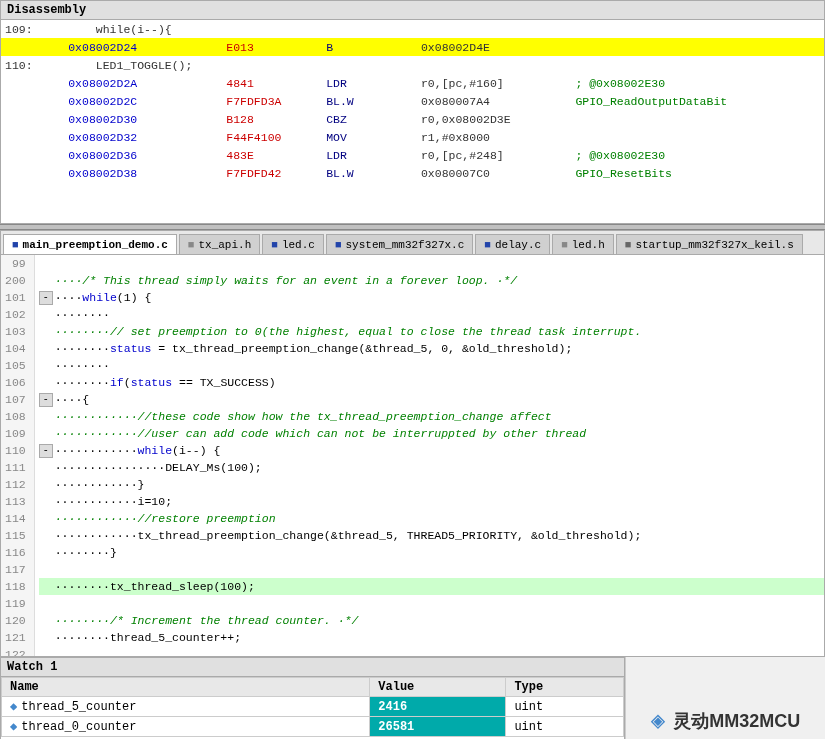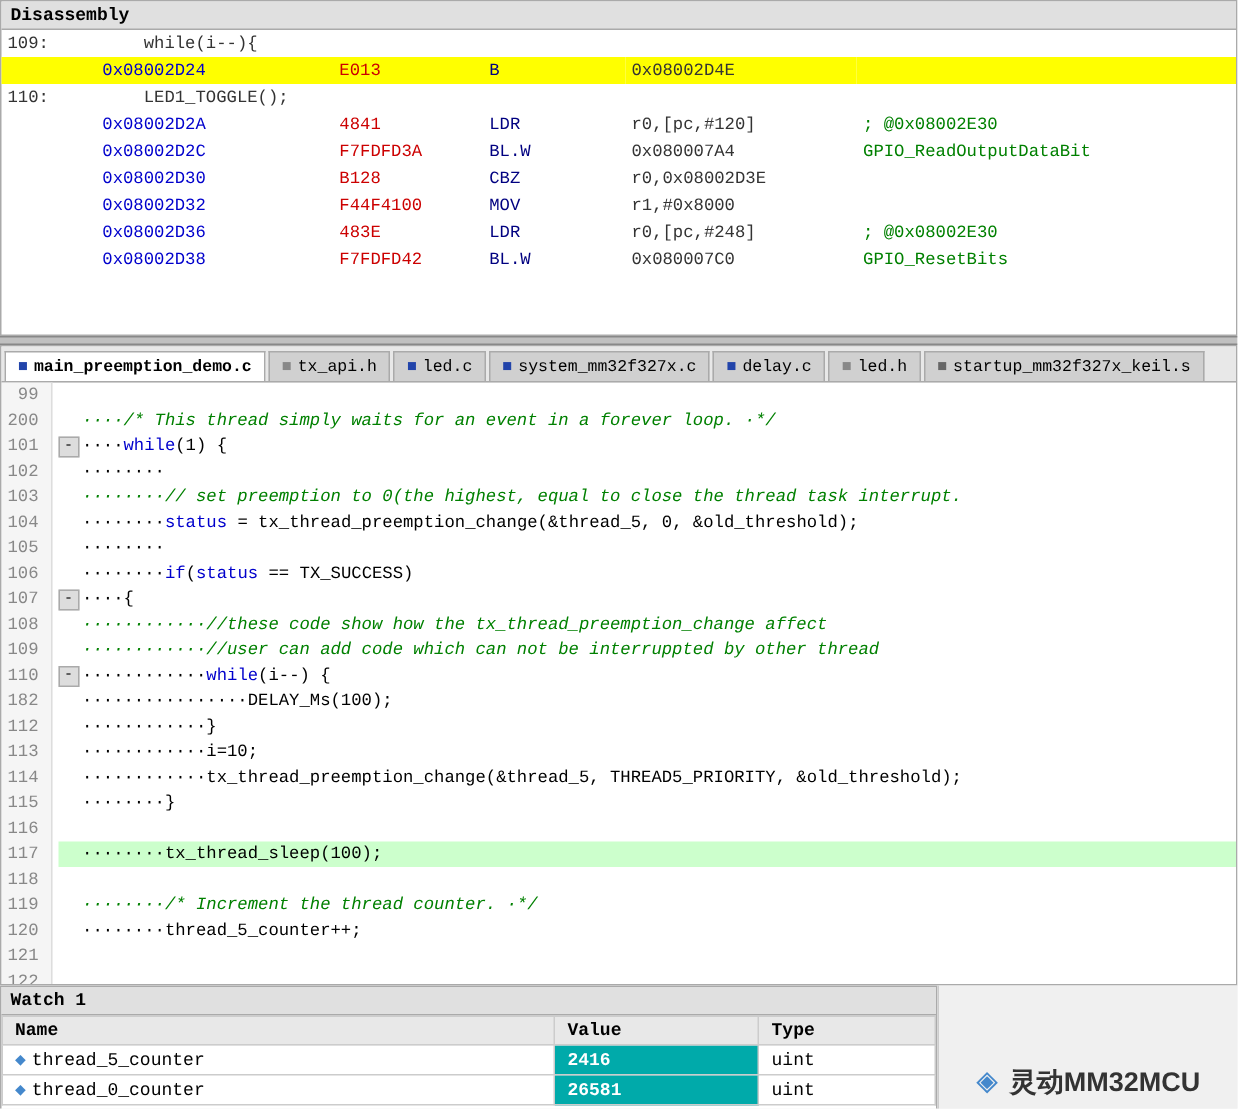--- a/index.html
+++ b/index.html
@@ -275,21 +275,21 @@
           </tr>
           <tr class="disasm-row">
             <td class="line-num">110:</td>
             <td colspan="5" class="src">&nbsp;&nbsp;&nbsp;&nbsp;LED1_TOGGLE();</td>
           </tr>
           <tr class="disasm-row">
             <td class="line-num"></td>
       <td class="addr">0x08002D2A</td>
       <td class="opcode">4841</td>
       <td class="mnem">LDR</td>
-      <td class="operands">r0,[pc,#120]</td>
+      <td class="operands">r0,[pc,#160]</td>
       <td class="comment">; @0x08002E30</td>
           </tr>
           <tr class="disasm-row">
             <td class="line-num"></td>
       <td class="addr">0x08002D2C</td>
       <td class="opcode">F7FDFD3A</td>
       <td class="mnem">BL.W</td>
       <td class="operands">0x080007A4</td>
       <td class="comment">GPIO_ReadOutputDataBit</td>
           </tr>
@@ -350,21 +350,21 @@
           <div class="ln">101</div>
           <div class="ln">102</div>
           <div class="ln">103</div>
           <div class="ln">104</div>
           <div class="ln">105</div>
           <div class="ln">106</div>
           <div class="ln">107</div>
           <div class="ln">108</div>
           <div class="ln">109</div>
           <div class="ln">110</div>
-          <div class="ln">182</div>
+          <div class="ln">111</div>
           <div class="ln">112</div>
           <div class="ln">113</div>
           <div class="ln">114</div>
           <div class="ln">115</div>
           <div class="ln">116</div>
           <div class="ln">117</div>
           <div class="ln">118</div>
           <div class="ln">119</div>
           <div class="ln">120</div>
           <div class="ln">121</div>
@@ -424,20 +424,24 @@
           <span class="no-marker"></span>
           <span class="plain">················DELAY_Ms(100);</span>
         </div>
         <div class="code-line">
           <span class="no-marker"></span>
           <span class="plain">············}</span>
         </div>
         <div class="code-line">
           <span class="no-marker"></span>
           <span class="plain">············i=10;</span>
+        </div>
+        <div class="code-line">
+          <span class="no-marker"></span>
+          <span class="cm">············//restore preemption</span>
         </div>
         <div class="code-line">
           <span class="no-marker"></span>
           <span class="plain">············tx_thread_preemption_change(&amp;thread_5, THREAD5_PRIORITY, &amp;old_threshold);</span>
         </div>
         <div class="code-line">
           <span class="no-marker"></span>
           <span class="plain">········}</span>
         </div>
         <div class="code-line">

